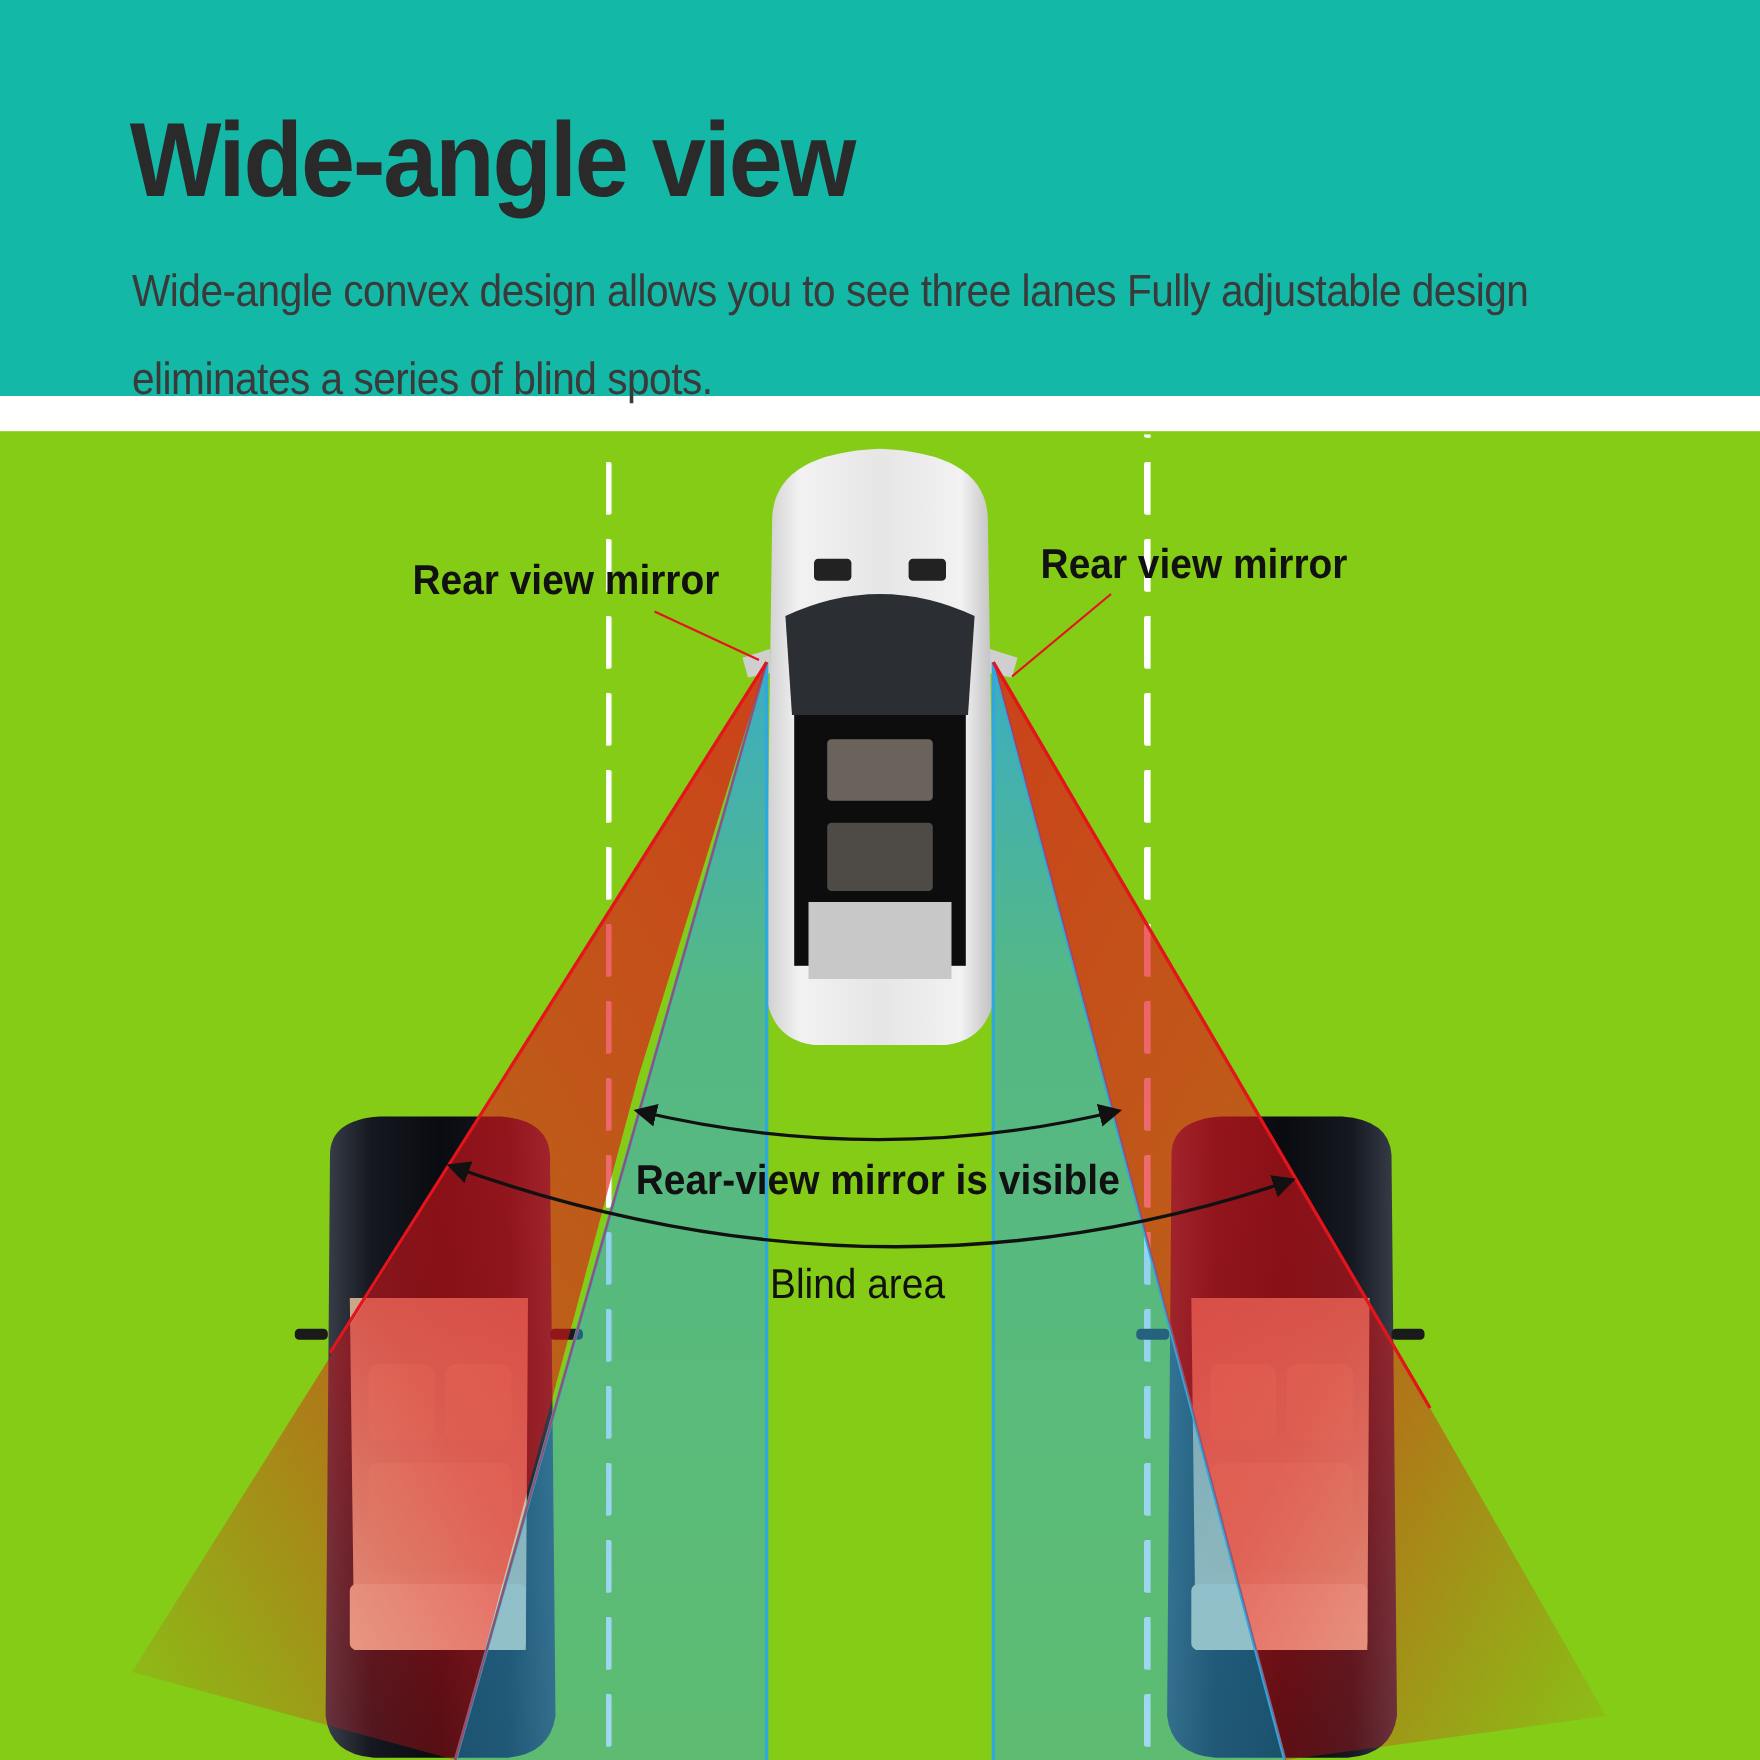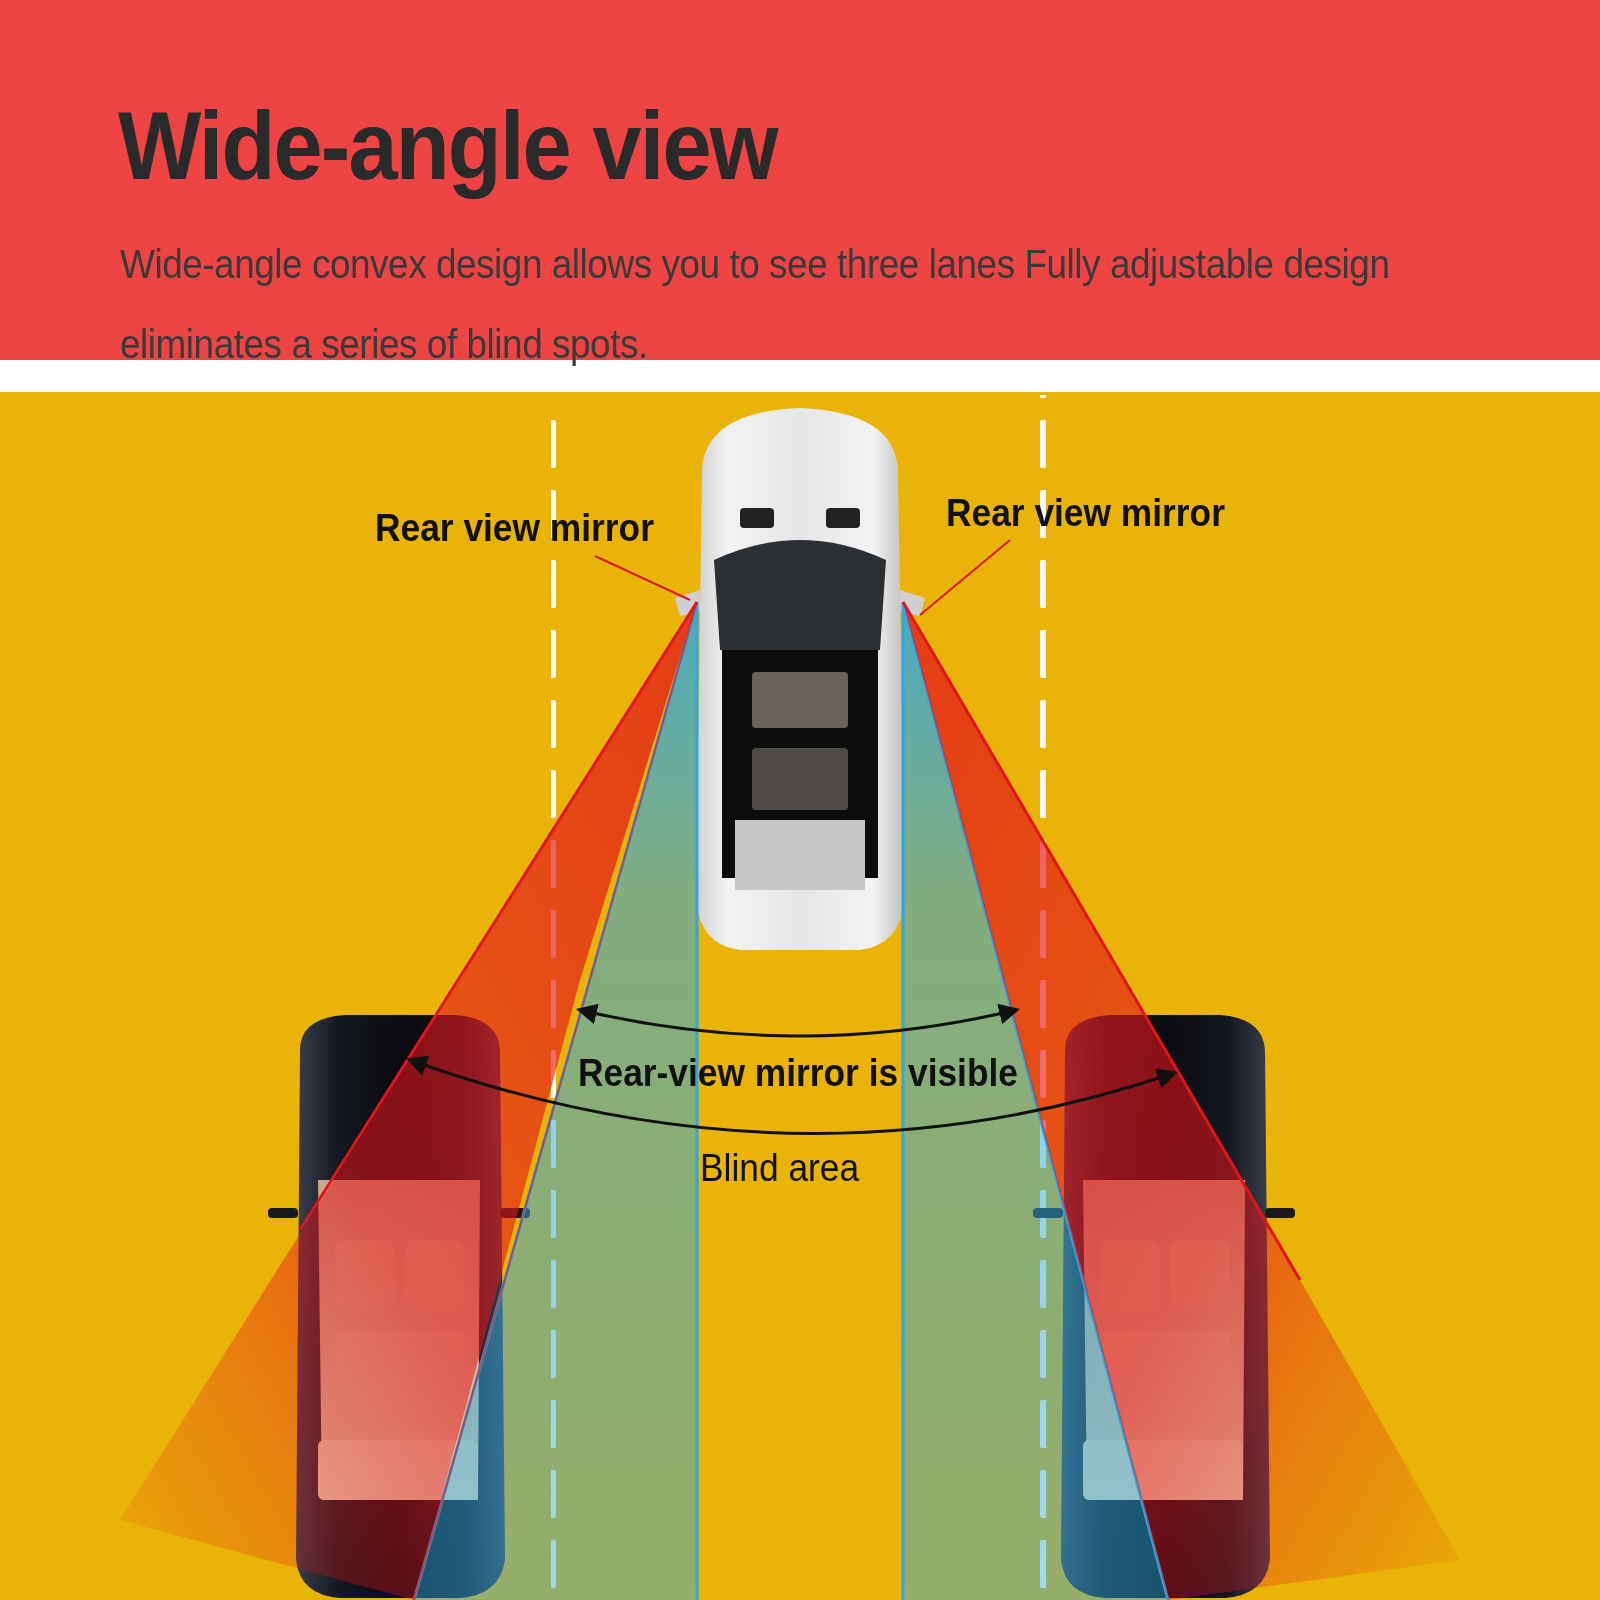--- a/index.html
+++ b/index.html
@@ -1,20 +1,20 @@
 <!DOCTYPE html>
 <html><head>
   <meta charset="utf-8">
   <style>
     html, body { margin: 0; padding: 0; }
     body { width: 1600px; height: 1600px; background: #ffffff; position: relative; overflow: hidden; font-family: "Liberation Sans", "DejaVu Sans", sans-serif; }
-    .header { position: absolute; left: 0; top: 0; width: 1600px; height: 360px; background: #ef4444; }
+    .header { position: absolute; left: 0; top: 0; width: 1600px; height: 360px; background: #14b8a6; }
     .title { position: absolute; left: 118px; top: 98px; font-size: 96px; font-weight: 700; color: #2a2a2a; letter-spacing: -2px; line-height: 1; white-space: nowrap; transform: scaleX(0.92); transform-origin: left top; }
     .subtitle { position: absolute; left: 120px; top: 224px; width: 1420px; font-size: 41px; font-weight: 400; color: #3a3a3a; line-height: 80px; letter-spacing: -0.5px; transform: scaleX(0.9); transform-origin: left top; width: 1560px; }
-    .road { position: absolute; left: 0; top: 392px; width: 1600px; height: 1208px; background: #eab308; overflow: hidden; }
+    .road { position: absolute; left: 0; top: 392px; width: 1600px; height: 1208px; background: #84cc16; overflow: hidden; }
     .road svg { position: absolute; left: 0; top: 0; }
     .label { position: absolute; font-weight: 700; color: #111; white-space: nowrap; line-height: 1; font-size: 38px; transform: scaleX(0.93); transform-origin: left top; }
     .label.regular { font-weight: 400; }
   </style>
 </head>
 <body>
 
 <div class="header">
   <div class="title">Wide-angle view</div>
   <div class="subtitle">Wide-angle convex design allows you to see three lanes Fully adjustable design eliminates a series of blind spots.</div>

